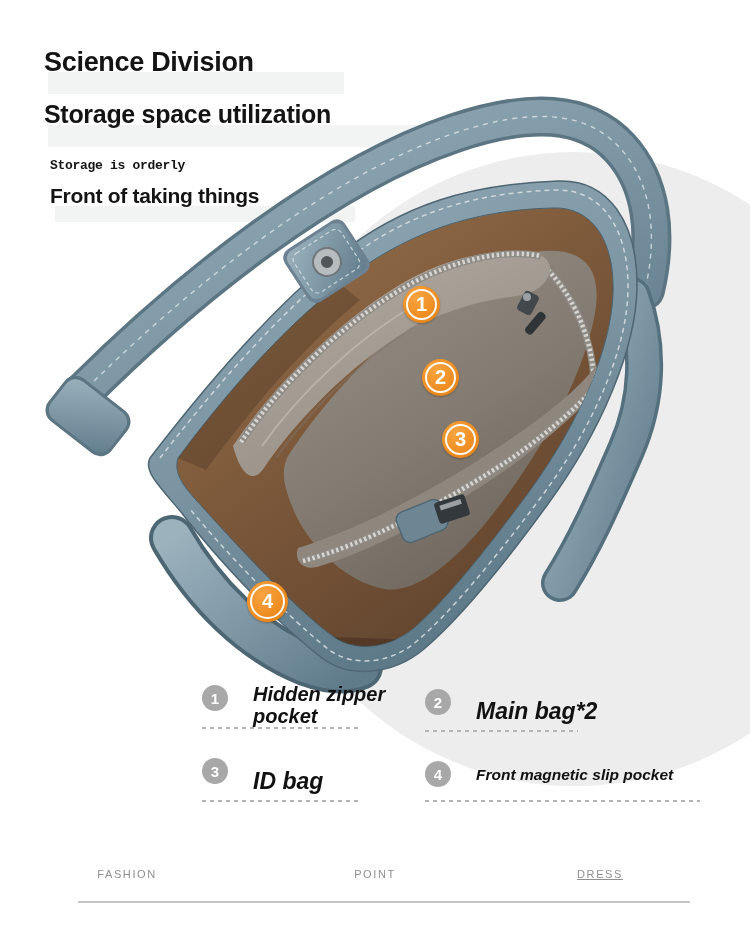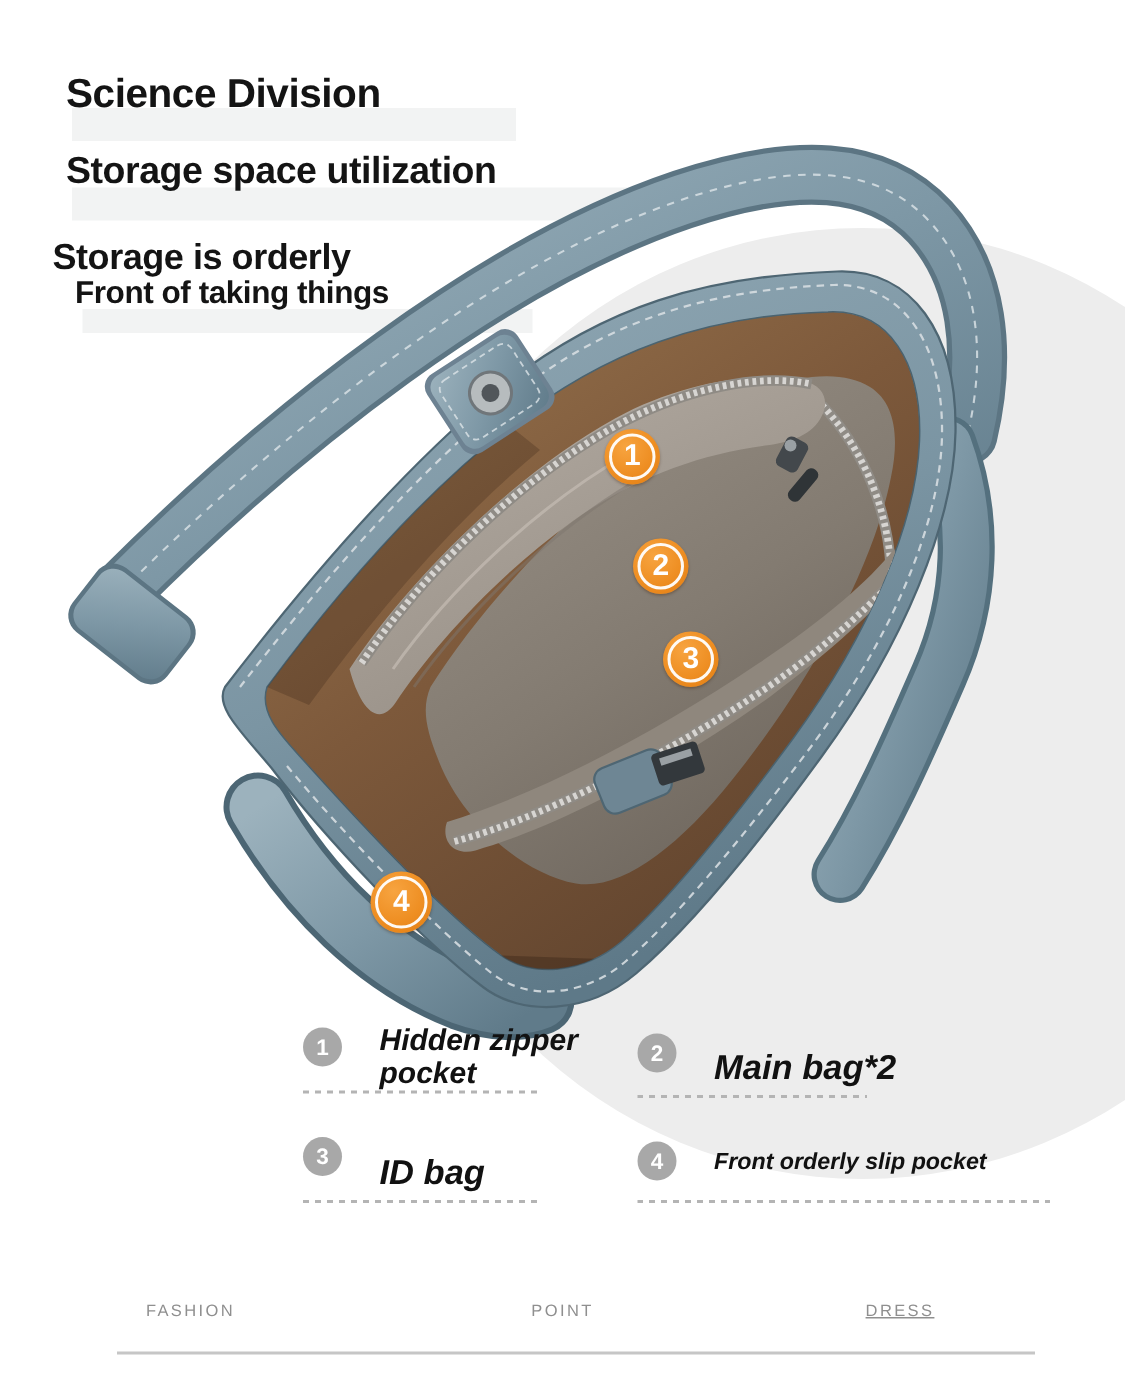--- a/index.html
+++ b/index.html
@@ -6,21 +6,21 @@
   body{
     width:750px;height:929px;position:relative;overflow:hidden;
     background:#ffffff;font-family:"Liberation Sans",sans-serif;
     -webkit-font-smoothing:antialiased;
   }
   
   .hl-bar{position:absolute;background:#f2f3f3;z-index:1;}
   .heading{position:absolute;z-index:2;color:#141414;font-weight:700;letter-spacing:-0.3px;white-space:nowrap;}
   .h-title{left:44px;top:47px;font-size:27px;}
   .h-sub{left:44px;top:100px;font-size:25px;}
-  .h-tag1{left:35px;top:158px;font-size:24px;}
+  .h-tag1{left:50px;top:158px;font-size:13px;font-family:Liberation Mono, monospace;}
   .h-tag2{left:50px;top:184px;font-size:21px;}
   
   #bag-svg{position:absolute;left:0;top:0;z-index:3;}
   
   .callout{position:absolute;z-index:5;border-radius:50%;
     background:radial-gradient(circle at 38% 32%, #f7a440 0%, #ee8e22 55%, #e07c12 100%);
     box-shadow:0 1px 2px rgba(60,30,0,.35);}
   .callout .ring{position:absolute;inset:3px;border:2px solid rgba(255,255,255,.95);border-radius:50%;}
   .callout .num{position:absolute;inset:0;display:flex;align-items:center;justify-content:center;
     color:#ffffff;font-weight:700;font-size:20px;padding-bottom:1px;}
@@ -189,20 +189,20 @@
   <span class="legend-label lbl-xl">Main bag*2</span>
   <span class="legend-dash" style="top:43px;width:153px;"></span>
 </div>
 <div class="legend-item" style="left:202px;top:756px;width:185px;">
   <span class="legend-dot">3</span>
   <span class="legend-label lbl-xl" style="top:1px;">ID bag</span>
   <span class="legend-dash" style="top:44px;width:156px;"></span>
 </div>
 <div class="legend-item" style="left:425px;top:759px;width:280px;">
   <span class="legend-dot">4</span>
-  <span class="legend-label lbl-sm" style="top:7px;">Front orderly slip pocket</span>
+  <span class="legend-label lbl-sm" style="top:7px;">Front magnetic slip pocket</span>
   <span class="legend-dash" style="top:41px;width:275px;"></span>
 </div>
 
 <span class="footer-word" style="left:127px;">FASHION</span>
 <span class="footer-word" style="left:375px;">POINT</span>
 <span class="footer-word" style="left:600px;text-decoration:underline;">DRESS</span>
 <div class="footer-line"></div>
 
 </body></html>

